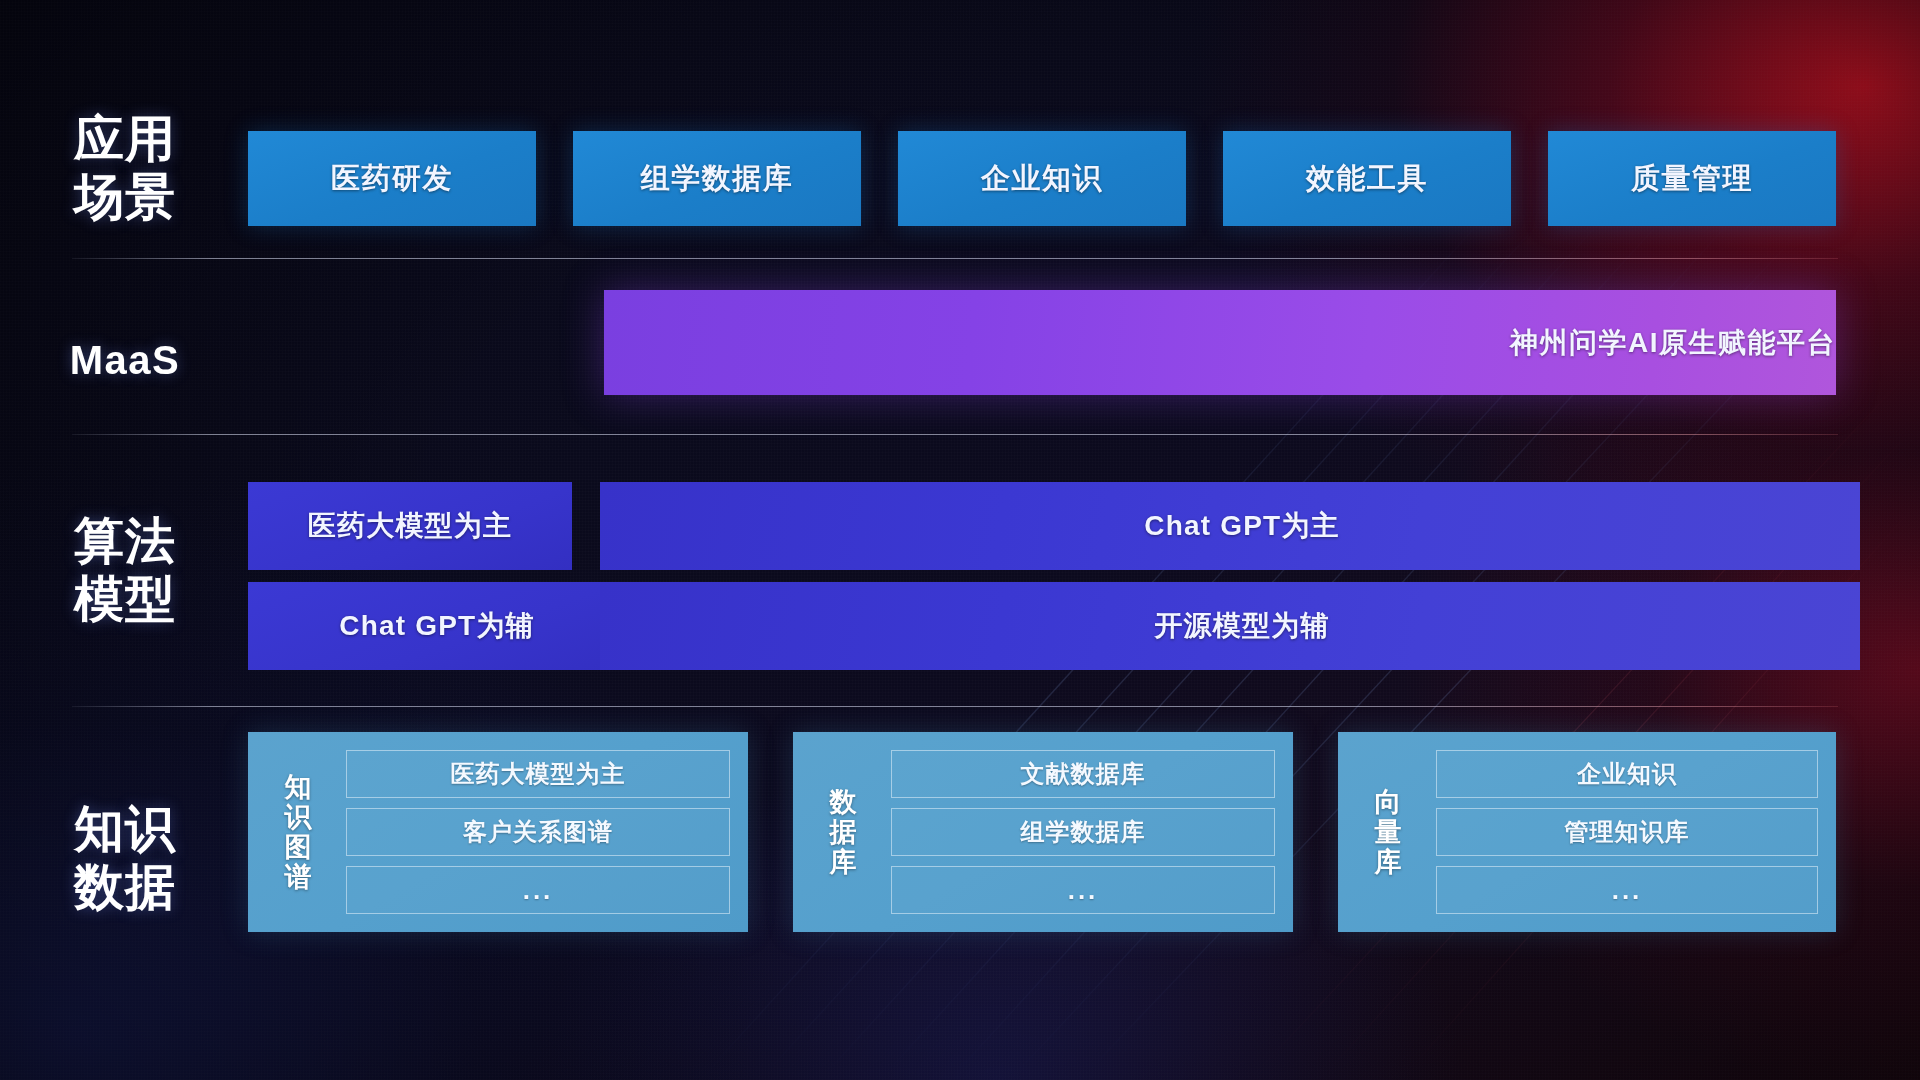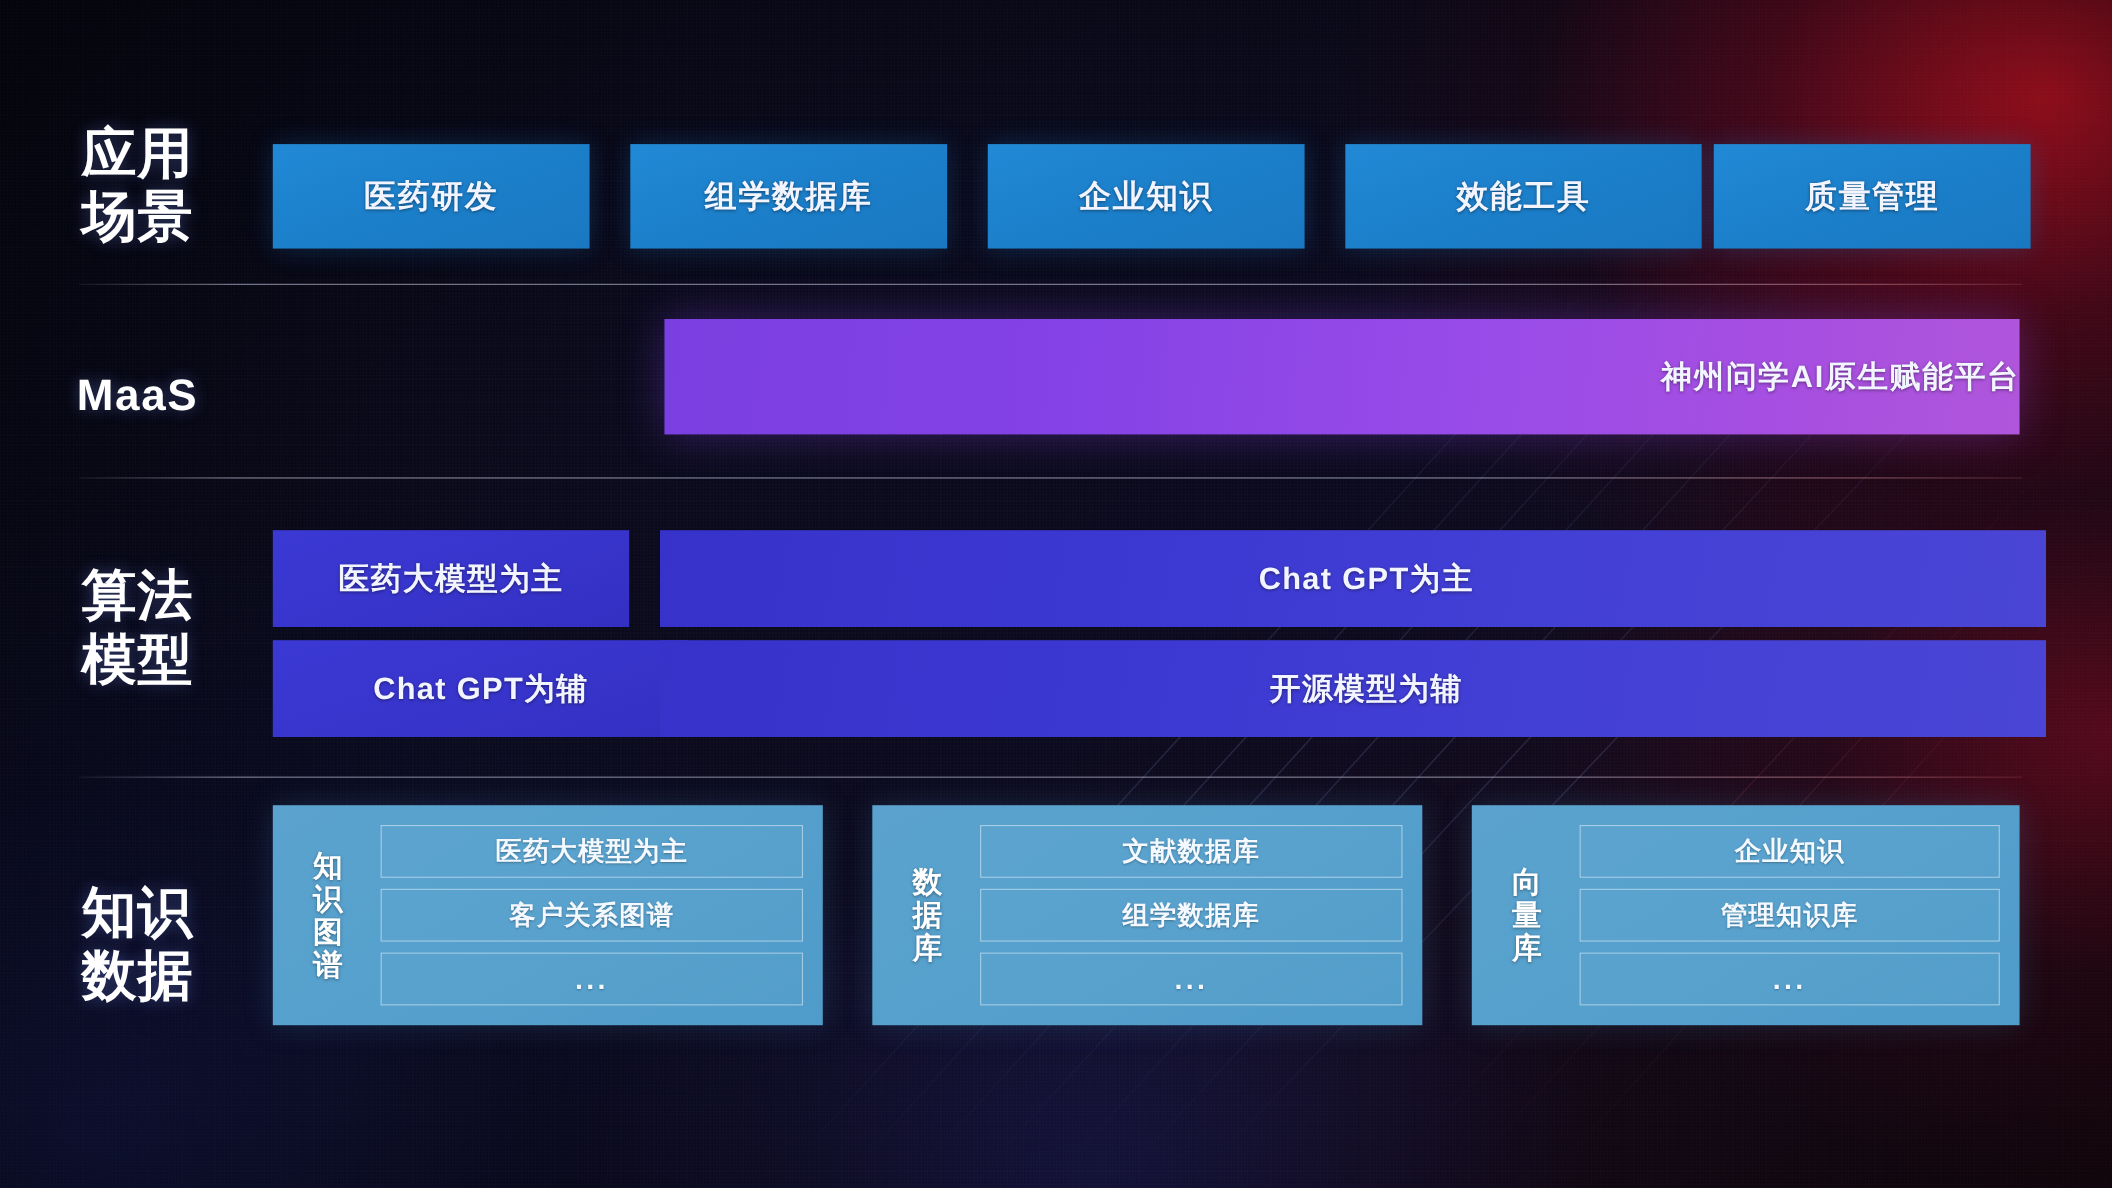--- a/index.html
+++ b/index.html
@@ -234,24 +234,24 @@
     <div class="row" style="left:0; top:131px; width:1920px; height:95px;">
       <div class="app-box" style="left:248px; width:288px;">
         <span class="boxtext">医药研发</span>
       </div>
       <div class="app-box" style="left:573px; width:288px;">
         <span class="boxtext">组学数据库</span>
       </div>
       <div class="app-box" style="left:898px; width:288px;">
         <span class="boxtext">企业知识</span>
       </div>
-      <div class="app-box" style="left:1223px; width:324px;">
+      <div class="app-box" style="left:1223px; width:288px;">
         <span class="boxtext">效能工具</span>
       </div>
-      <div class="app-box" style="left:1548px; width:288px;margin-left:10px;">
+      <div class="app-box" style="left:1548px; width:288px;">
         <span class="boxtext">质量管理</span>
       </div>
     </div>
 
     <div class="divider" style="top:258px;"></div>
 
     <div class="row-label en" style="left:40px; top:337px;">
       <div>MaaS</div>
     </div>
 

